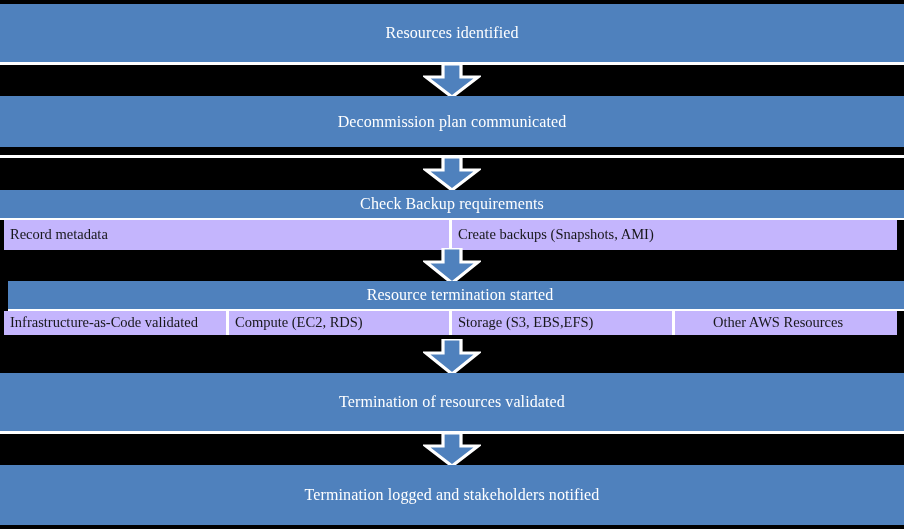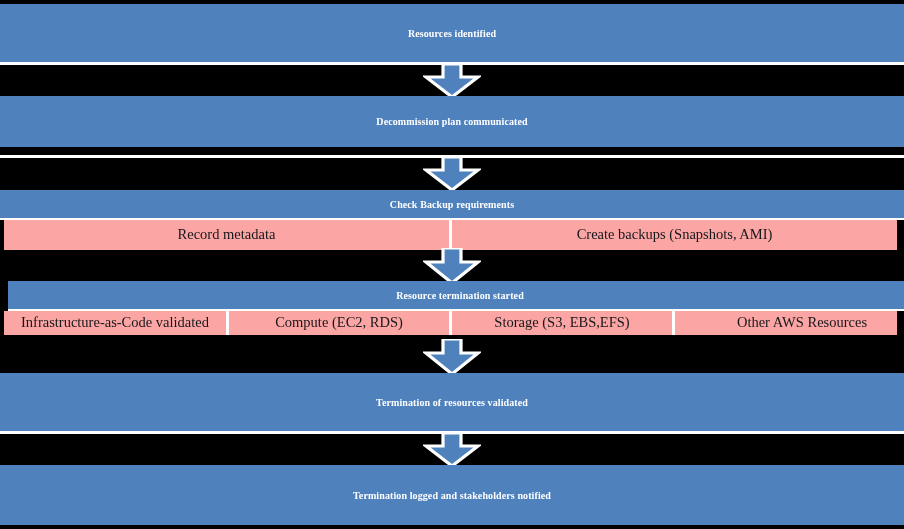--- a/index.html
+++ b/index.html
@@ -24,22 +24,22 @@
     position: absolute;
     left: 0;
     width: 904px;
     box-sizing: border-box;
   }
 
   
   .hdr {
     background: #4F81BD;
     color: #FFFFFF;
-    font-weight: bold;
-    font-size: 10px;
+    font-weight: normal;
+    font-size: 16px;
     letter-spacing: 0.1px;
     display: flex;
     align-items: center;
     justify-content: center;
     text-align: center;
     border-bottom: 2px solid #FFFFFF;
     box-sizing: border-box;
   }
   .hdr.solo {
     border-bottom: none;
@@ -53,26 +53,26 @@
   
   .subrow {
     position: absolute;
     left: 4px;
     width: 893px;
     display: flex;
     box-sizing: border-box;
     box-shadow: 2px 2px 2px rgba(0,0,0,0.35);
   }
   .cell {
-    background: #fca5a5;
+    background: #c4b5fd;
     color: #17171A;
     font-size: 14.5px;
     display: flex;
     align-items: center;
-    justify-content: center;
+    justify-content: flex-start;
     text-align: center;
     height: 100%;
     box-sizing: border-box;
     border-right: 3px solid #FFFFFF;
     overflow: hidden;
   }
   .cell:last-child {
     border-right: none;
   }
   .cell-label {

